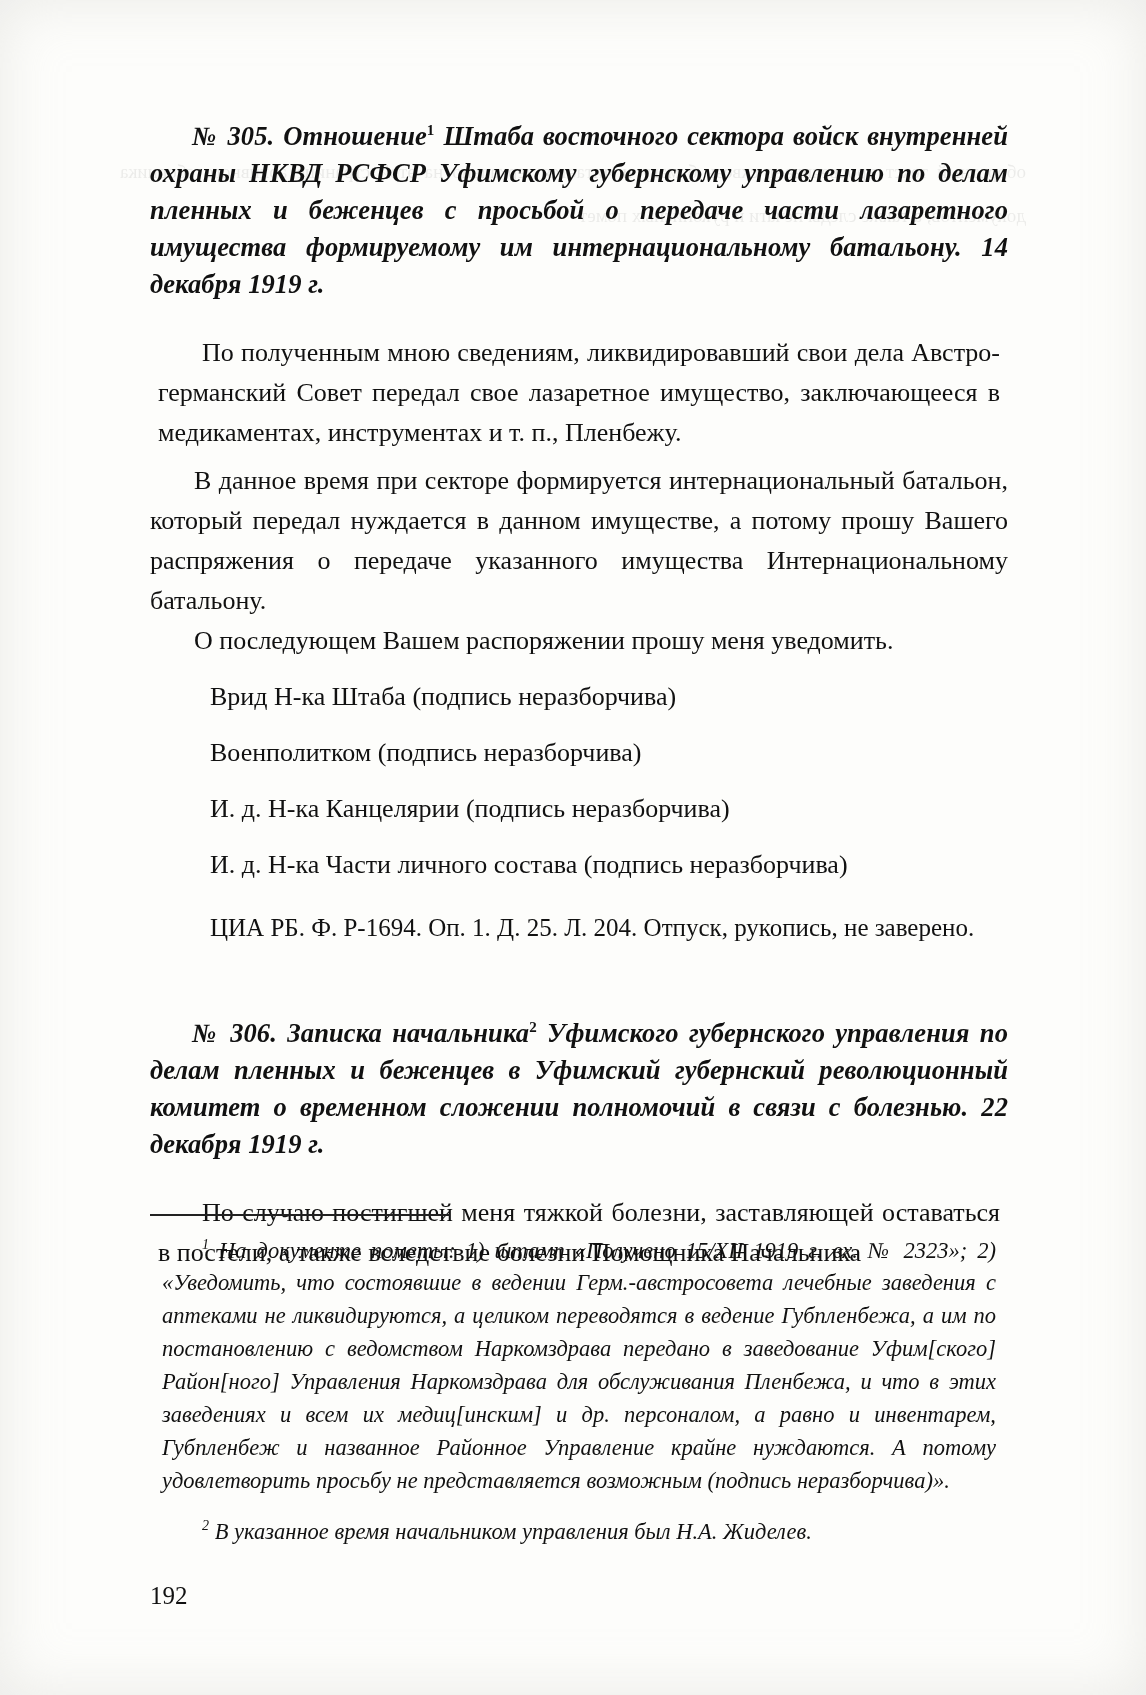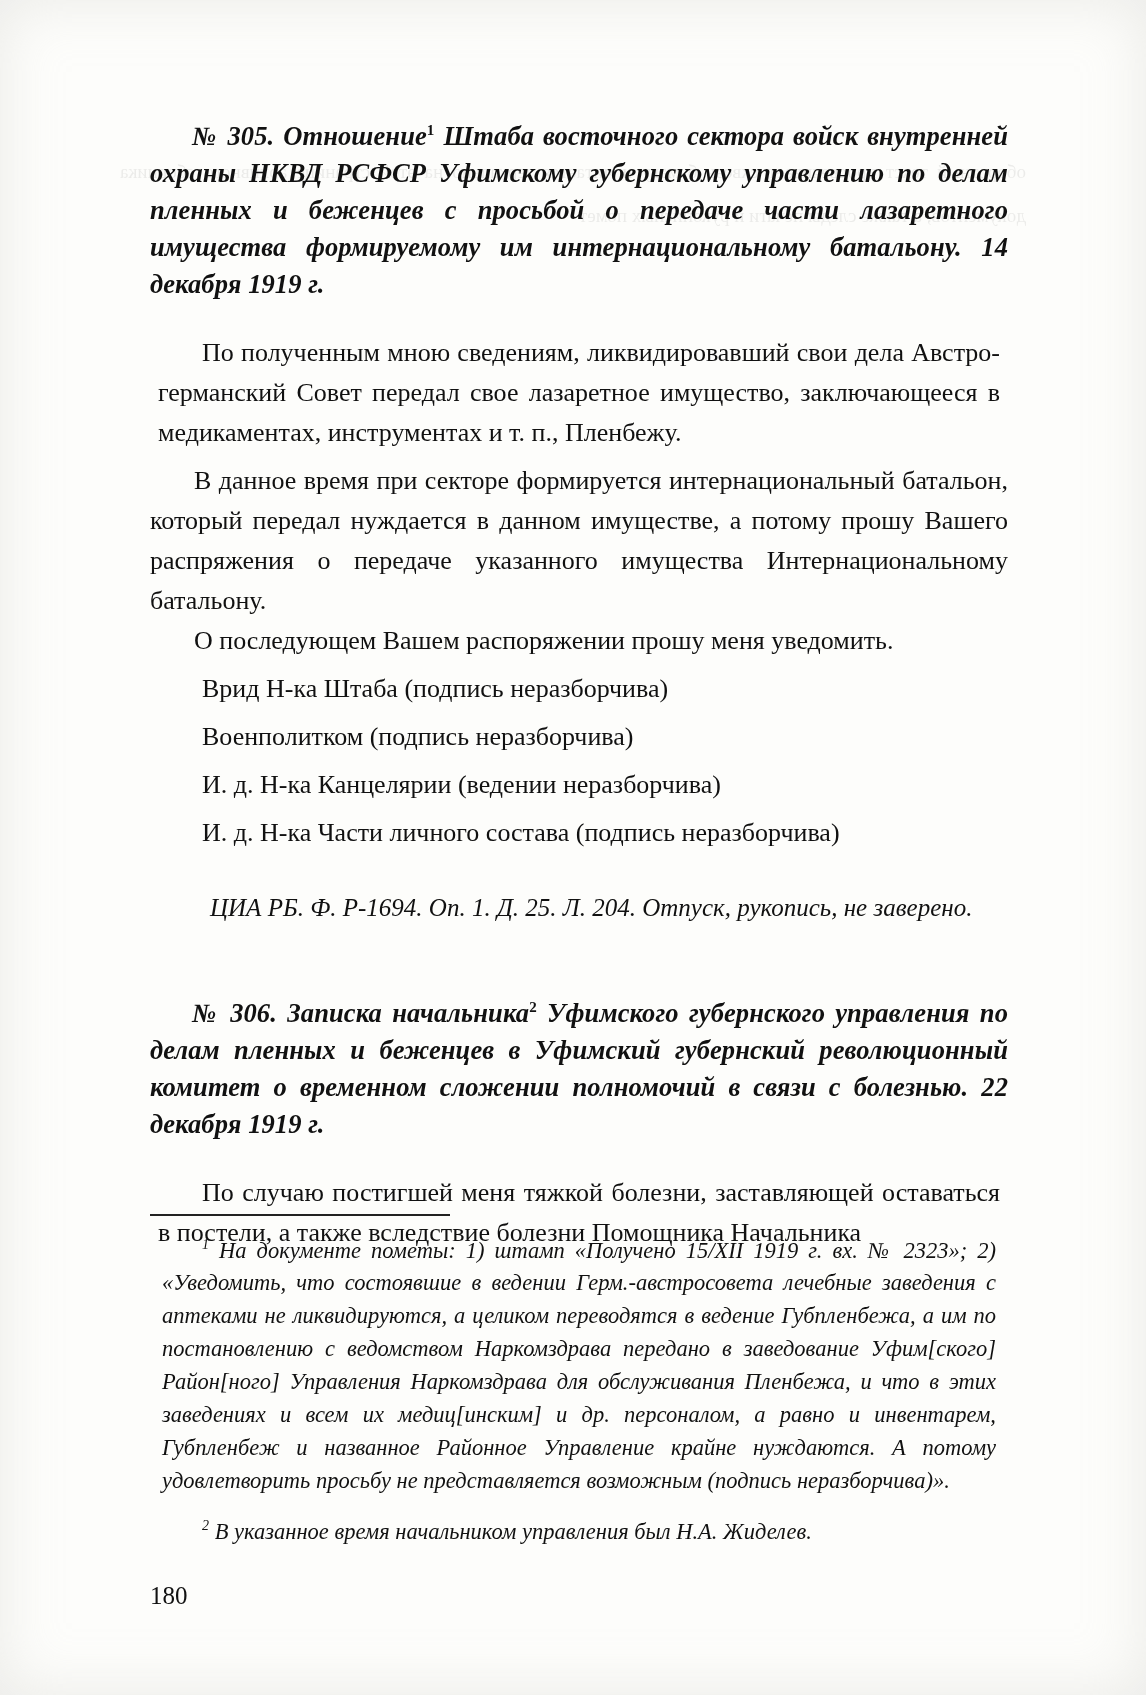--- a/index.html
+++ b/index.html
@@ -71,29 +71,28 @@
     margin: 8px;
   }
   p.tight {
     text-indent: 44px;
     margin: 0;
   }
   .sign-line {
     font-size: 26px;
     line-height: 40px;
     text-indent: 44px;
-    margin: 8px;
+    margin: 16px;
   }
   .archive-ref {
     font-size: 25px;
-    font-style: italic;
     line-height: 38px;
     text-align: justify;
     text-indent: 60px;
-    margin: 36px 0 0 0;
+    margin: 24px 0 0 0;
   }
   .gap-large { height: 62px; }
   .footnote-rule {
     width: 300px;
     height: 1.5px;
     background: #222;
     margin: 16px 0 10px 0;
   }
   .footnotes {
     font-size: 22.5px;
@@ -133,21 +132,21 @@
 
     <div>
       <p class="doc-heading"><span>№ 305.</span> <span>Отношение</span><sup>1</sup> <span>Штаба восточного сектора войск внутренней охраны НКВД РСФСР Уфимскому губернскому управлению по делам пленных и беженцев с просьбой о передаче части лазаретного имущества формируемому им интернациональному батальону. 14 декабря 1919 г.</span></p>
 
       <p class="body-par">По полученным мною сведениям, ликвидировавший свои дела Австро-германский Совет передал свое лазаретное имущество, заключающееся в медикаментах, инструментах и т. п., Пленбежу.</p>
       <p class="body-par tight">В данное время при секторе формируется интернациональный батальон, который передал нуждается в данном имуществе, а потому прошу Вашего распряжения о передаче указанного имущества Интернациональному батальону.</p>
       <p class="body-par tight">О последующем Вашем распоряжении прошу меня уведомить.</p>
 
       <p class="sign-line">Врид Н-ка Штаба (подпись неразборчива)</p>
       <p class="sign-line">Военполитком (подпись неразборчива)</p>
-      <p class="sign-line">И. д. Н-ка Канцелярии (ведении неразборчива)</p>
+      <p class="sign-line">И. д. Н-ка Канцелярии (подпись неразборчива)</p>
       <p class="sign-line">И. д. Н-ка Части личного состава (подпись неразборчива)</p>
 
       <p class="archive-ref">ЦИА РБ. Ф. Р-1694. Оп. 1. Д. 25. Л. 204. Отпуск, рукопись, не заверено.</p>
     </div>
 
     <div class="gap-large"></div>
 
     <div>
       <p class="doc-heading"><span>№ 306.</span> <span>Записка начальника</span><sup>2</sup> <span>Уфимского губернского управления по делам пленных и беженцев в Уфимский губернский революционный комитет о временном сложении полномочий в связи с болезнью. 22 декабря 1919 г.</span></p>
 
@@ -157,15 +156,15 @@
   </div>
 
   <div class="footnote-block">
     <div class="footnote-rule"></div>
     <div class="footnotes">
       <p><sup>1</sup> <span>На документе пометы: 1) штамп «Получено 15/XII 1919 г. вх. № 2323»; 2) «Уведомить, что состоявшие в ведении Герм.-австросовета лечебные заведения с аптеками не ликвидируются, а целиком переводятся в ведение Губпленбежа, а им по постановлению с ведомством Наркомздрава передано в заведование Уфим[ского] Район[ного] Управления Наркомздрава для обслуживания Пленбежа, и что в этих заведениях и всем их медиц[инским] и др. персоналом, а равно и инвентарем, Губпленбеж и названное Районное Управление крайне нуждаются. А потому удовлетворить просьбу не представляется возможным (подпись неразборчива)».</span></p>
       <p><sup>2</sup> <span>В указанное время начальником управления был Н.А. Жиделев.</span></p>
     </div>
   </div>
 
-  <div class="page-number">180</div>
+  <div class="page-number">192</div>
 
 </div>
 
 </body></html>

